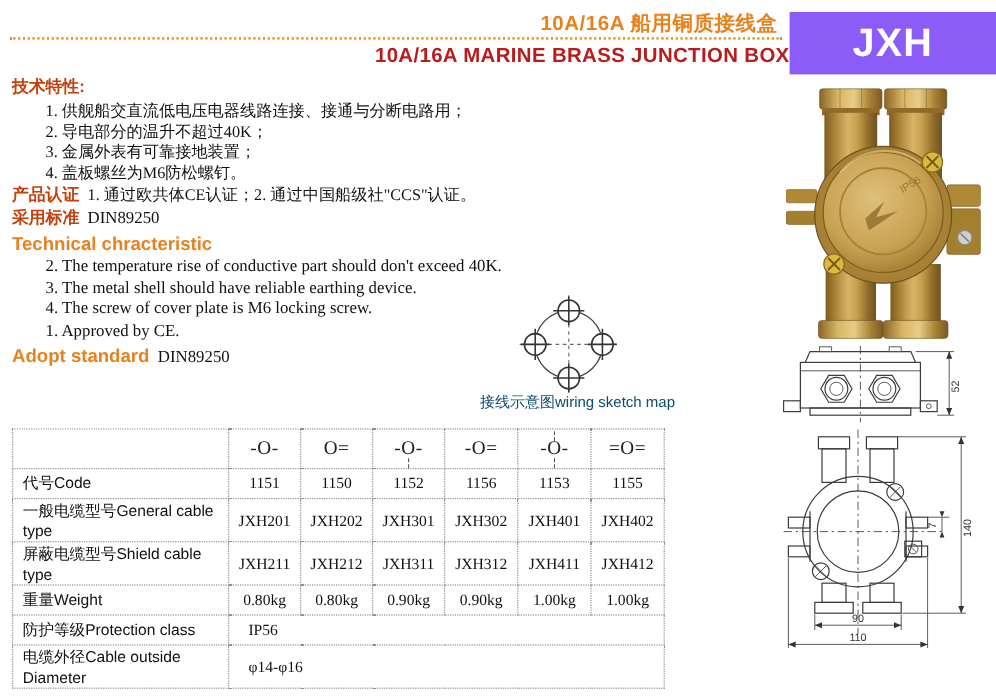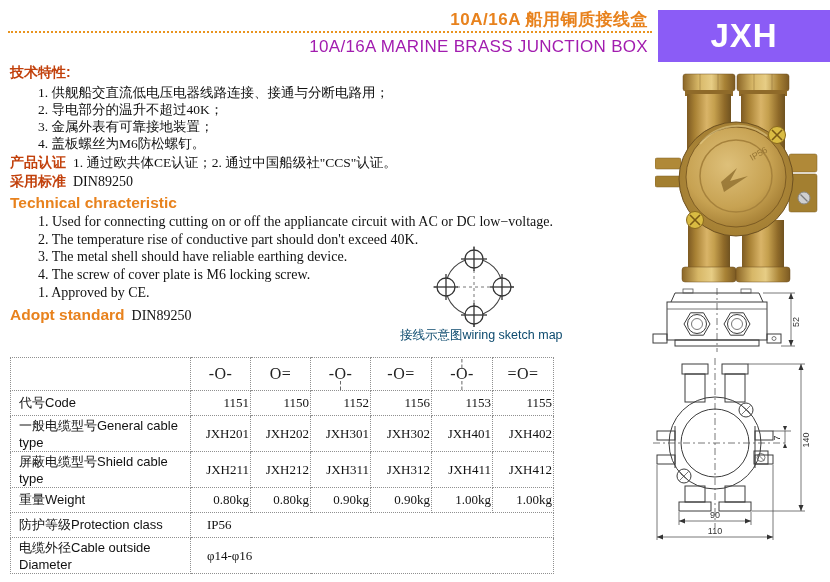--- a/index.html
+++ b/index.html
@@ -3,21 +3,21 @@
 <meta charset="utf-8">
 <style>
   html,body{margin:0;padding:0;background:#fff;}
   .page{position:relative;width:830px;height:582px;background:#ffffff;overflow:hidden;
         font-family:"Liberation Sans",sans-serif;color:#111;}
   .serif{font-family:"Liberation Serif","DejaVu Serif",serif;}
 
   
   .title-cn{position:absolute;top:8px;right:182px;font-size:17px;font-weight:bold;color:#e8821d;letter-spacing:.5px;}
   .dot-rule{position:absolute;top:31px;left:8px;width:644px;height:0;border-top:2px dotted #e8941f;}
-  .title-en{position:absolute;top:37px;right:182px;font-size:17px;font-weight:normal;color:#a21caf;letter-spacing:.3px;}
+  .title-en{position:absolute;top:37px;right:172px;font-size:17px;font-weight:bold;color:#b91c1c;letter-spacing:.3px;}
   .badge{position:absolute;top:10px;left:658px;width:172px;height:52px;background:#8b5cf6;
          display:flex;align-items:center;justify-content:center;color:#fff;font-size:33px;
          font-weight:bold;letter-spacing:1px;}
 
   
   .content{position:absolute;left:10px;top:64px;width:632px;}
   .h-cn{color:#c2410c;font-weight:bold;font-size:14px;}
   .h-en{color:#e8821d;font-weight:bold;font-size:15.5px;margin-top:40px;}
   .cn-items{margin:2px 0 0 0;padding:0 0 0 28px;list-style:none;}
   .cn-items li{font-size:13.5px;line-height:17px;}
@@ -31,21 +31,21 @@
   
   .wiring{position:absolute;left:432px;top:245px;}
   .wiring-caption{position:absolute;left:400px;top:327px;width:170px;color:#0c4a6e;font-size:12.5px;}
 
   
   .spec{position:absolute;left:10px;top:357px;border-collapse:collapse;table-layout:fixed;width:543px;background:#fff;}
   .spec td{border:1px dotted #909090;font-size:13px;overflow:hidden;}
   .spec tr{height:25px;}
   .spec tr.sym-row{height:33px;}
   .spec .lbl{padding-left:8px;text-align:left;font-family:Liberation Sans, sans-serif;}
-  .spec .val{text-align:right;font-family:"Liberation Serif","DejaVu Serif",serif;}
+  .spec .val{text-align:center;font-family:"Liberation Serif","DejaVu Serif",serif;}
   .spec .spanval{padding-left:16px;text-align:left;font-family:"Liberation Serif","DejaVu Serif",serif;}
   .sym{display:flex;flex-direction:column;align-items:center;justify-content:center;line-height:1;}
   .sym .stub{font-size:9px;line-height:6px;height:6px;color:#333;}
   .sym .main{font-size:16px;font-family:"Liberation Serif","DejaVu Serif",serif;color:#222;letter-spacing:.5px;}
 
   
   .photo{position:absolute;left:655px;top:72px;}
   .drawing{position:absolute;left:645px;top:288px;}
   .dline{stroke:#3c3c3c;stroke-width:1;fill:none;}
   .dthin{stroke:#555;stroke-width:.8;fill:none;}
@@ -72,21 +72,20 @@
     </ul>
     <div class="mixline">
       <span class="h-cn">产品认证</span><span class="serif">1. 通过欧共体CE认证；2. 通过中国船级社"CCS"认证。</span>
     </div>
     <div class="mixline">
       <span class="h-cn">采用标准</span><span class="serif std-val">DIN89250</span>
     </div>
 
     <div class="h-en sec">Technical chracteristic</div>
     <ul class="en-items serif">
-      <li>1. Used for connecting cutting on or off the appliancate circuit with AC or DC low−voltage.</li>
       <li>2. The temperature rise of conductive part should don't exceed 40K.</li>
       <li>3. The metal shell should have reliable earthing device.</li>
       <li>4. The screw of cover plate is M6 locking screw.</li>
     </ul>
     <ul class="en-items serif">
       <li>1. Approved by CE.</li>
     </ul>
     <div class="mixline sec">
       <span class="h-en">Adopt standard</span><span class="serif std-val">DIN89250</span>
     </div>

